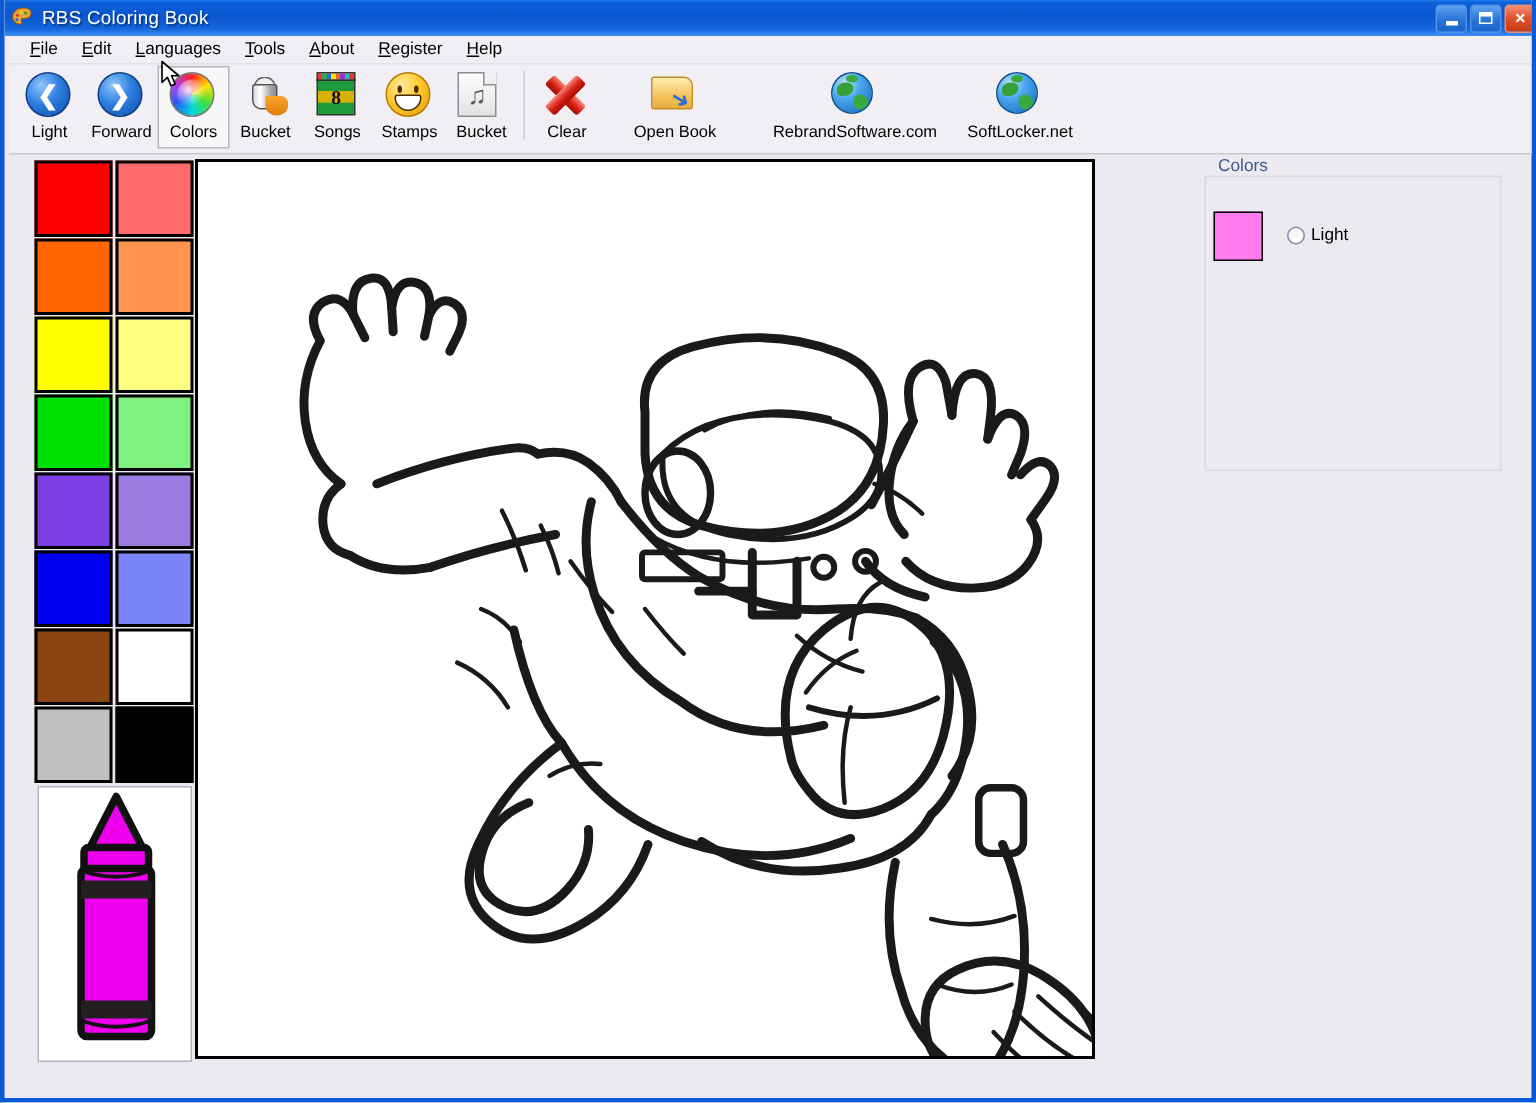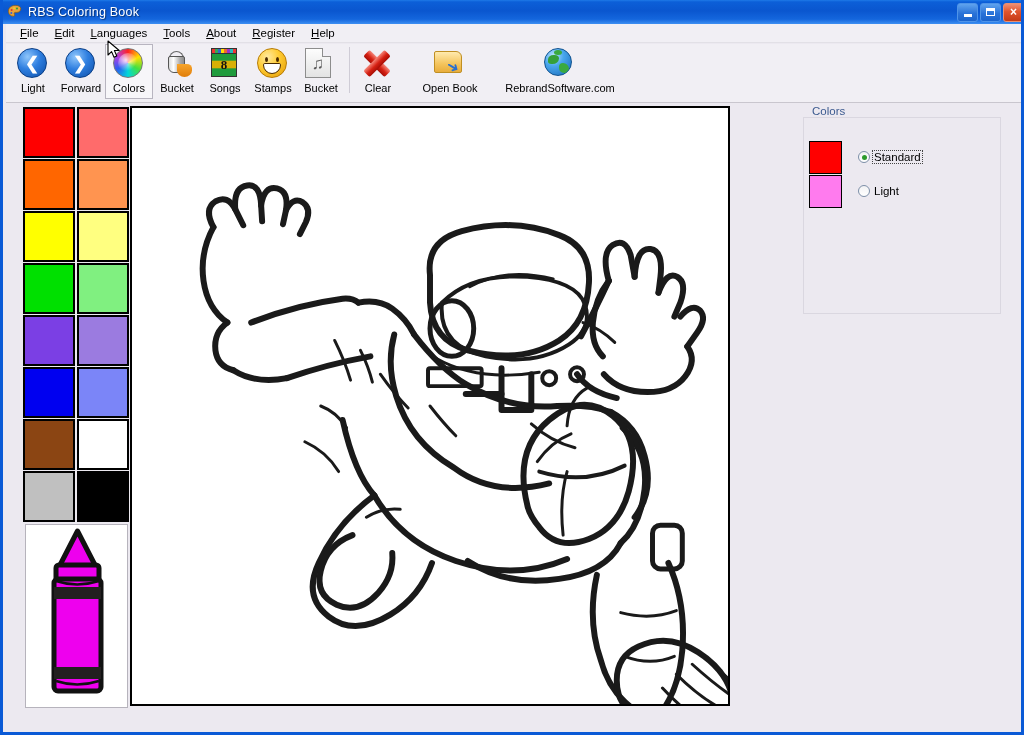--- a/index.html
+++ b/index.html
@@ -110,21 +110,21 @@
     height: 55px;
     display: flex;
     flex-direction: column;
     align-items: center;
     justify-content: flex-start;
     padding-top: 3px;
     box-sizing: border-box;
     border: 1px solid transparent;
     position: relative;
   }
-  .tbtn.wide { width: 124px; }
+  .tbtn.wide { width: 124px; margin-left: 10px; }
   .tbtn.wide2 { width: 96px; }
   .tbtn.sel {
     border: 1px solid #b8b5c0;
     background: #f7f6f9;
   }
   .tbtn .ticon {
     width: 32px; height: 32px;
     position: relative;
     margin-bottom: 2px;
     flex: none;
@@ -502,20 +502,30 @@
       <div class="ticon">
         <div class="globe">
             <div class="land1"></div>
             <div class="land2"></div>
             <div class="land3"></div>
           </div>
       </div>
       <div class="tlabel">RebrandSoftware.com</div>
     </div>
 
+    <div class="tbtn wide2">
+      <div class="ticon">
+        <div class="globe">
+            <div class="land1"></div>
+            <div class="land2"></div>
+            <div class="land3"></div>
+          </div>
+      </div>
+      <div class="tlabel">SoftLocker.net</div>
+    </div>
 
   </div>
 
   <div class="palette">
     <div class="swatch" style="background: rgb(255, 0, 0);"></div>
     <div class="swatch" style="background: rgb(255, 107, 107);"></div>
     <div class="swatch" style="background: rgb(255, 102, 0);"></div>
     <div class="swatch" style="background: rgb(255, 148, 80);"></div>
     <div class="swatch" style="background: rgb(255, 255, 0);"></div>
     <div class="swatch" style="background: rgb(255, 255, 128);"></div>
@@ -629,29 +639,20 @@
         <path d="M174 336 q22 10 34 30" stroke-width="3"></path>
       </g>
     </svg>
   </div>
 
   <div class="groupbox"></div>
   <div class="groupbox-title">Colors</div>
 
   <div class="color-rows">
 
-    <div class="color-row">
-      <div class="crow-swatch" style="background: rgb(255, 0, 0);"></div>
-      <div class="crow-radio-wrap">
-        <div class="radio">
-            <div class="dot"></div>
-          </div>
-        <div class="radio-label focused">Standard</div>
-      </div>
-    </div>
 
     <div class="color-row">
       <div class="crow-swatch" style="background: rgb(255, 123, 238);"></div>
       <div class="crow-radio-wrap">
         <div class="radio"></div>
         <div class="radio-label">Light</div>
       </div>
     </div>
 
 

